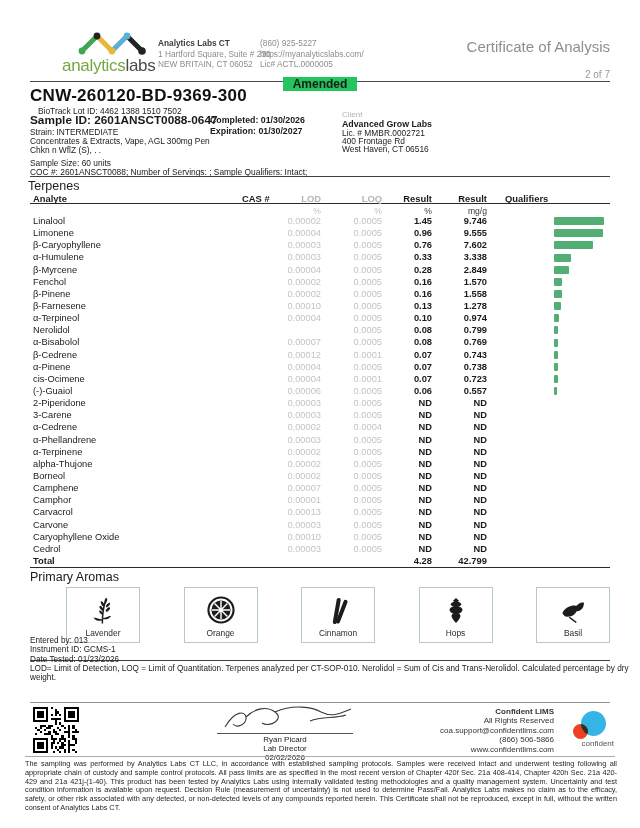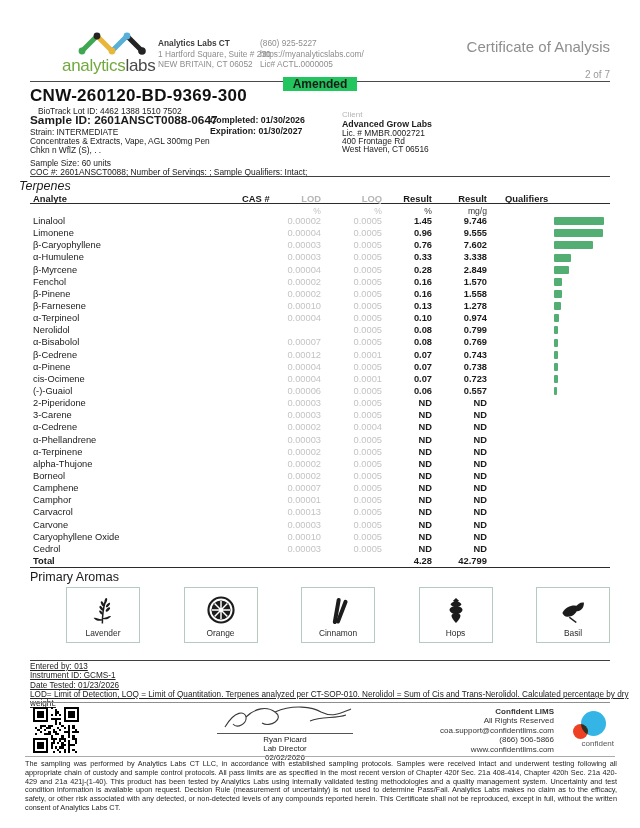--- a/index.html
+++ b/index.html
@@ -34,21 +34,21 @@
   .client-label { left:342px; top:110px; font-size:8px; color:#b3b3b3; }
   .client-name { left:342px; top:119px; font-size:8.8px; font-weight:bold; }
   .client-lic { left:342px; top:128px; font-size:8.4px; }
   .client-addr1 { left:342px; top:136px; font-size:8.4px; }
   .client-addr2 { left:342px; top:144px; font-size:8.4px; }
   .sample-size { left:30px; top:158px; font-size:8.4px; }
   .coc-line { left:30px; top:167px; font-size:8.4px; }
 
   
   .terp-rule { left:30px; right:30px; top:176px; border-top:1.5px solid #3f3f3f; }
-  .terp-title { left:19px; top:179px; font-size:12.5px; color:#1d1d1d;font-style:italic; }
+  .terp-title { left:28px; top:179px; font-size:12.5px; color:#1d1d1d; }
   .ttable { left:30px; top:193px; width:580px; }
   .thead { position:relative; height:11px; font-size:9.4px; font-weight:bold; border-bottom:1.5px solid #2b2b2b; }
   .tunits { position:relative; height:10px; font-size:8.6px; margin-top:1px; }
   .tbody { position:relative; }
   .trow { position:relative; height:12.15px; font-size:9.3px; }
   .trow-total { position:relative; height:13px; font-size:9.4px; font-weight:bold; border-bottom:1.5px solid #2b2b2b; }
   .cell { position:absolute; top:0; line-height:12.15px; white-space:nowrap; }
   .c-analyte { left:3px; }
   .c-cas { left:212px; }
   .c-lod { right:289px; width:80px; text-align:right; }
@@ -64,21 +64,21 @@
 
   
   .aroma-title { left:30px; top:570px; font-size:12.5px; }
   .aroma-row { left:30px; top:587px; width:580px; display:flex; gap:7.5px; }
   .aroma-box { width:110px; height:56px; border:1px solid var(--aroma-border,#b5cbc0); background:#fff; display:flex; flex-direction:column; align-items:center; justify-content:flex-end; padding-bottom:4px;margin-left:36px; }
   .aroma-box svg { margin-bottom:2px; }
   .aroma-label { font-size:8.4px; color:#2b2b2b; }
 
   
   .meta-rule { left:30px; right:30px; top:660px; border-top:1.5px solid #3f3f3f; }
-  .meta { left:30px; top:662px; font-size:8.2px; line-height:9.3px; color:#222;text-decoration:underline; }
+  .meta { left:30px; top:636px; font-size:8.2px; line-height:9.3px; color:#222; }
   .sign-rule { left:30px; right:30px; top:702px; border-top:1px solid #8f8f8f; }
   .qr { left:33px; top:707px; width:46px; height:46px; }
   .sig-svg { left:215px; top:704px; }
   .sig-line { left:217px; top:733px; width:136px; border-top:1.5px solid #555; }
   .sig-block { left:217px; top:736px; width:136px; text-align:center; font-size:8px; line-height:8.8px; color:#222; }
   .lims-block { right:86px; top:707px; width:170px; text-align:right; font-size:8px; line-height:9.4px; color:#333; }
   .lims-block .b1 { font-weight:bold; }
   .cf-logo { right:32px; top:711px; width:38px; height:28px; }
   .cf-orange { position:absolute; left:3px; bottom:0; width:15px; height:15px; border-radius:50%; background:var(--confident-orange,#ee4023); }
   .cf-blue { position:absolute; right:2px; top:0; width:25px; height:25px; border-radius:50%; background:var(--confident-blue,#35b5e5); mix-blend-mode:multiply; }

